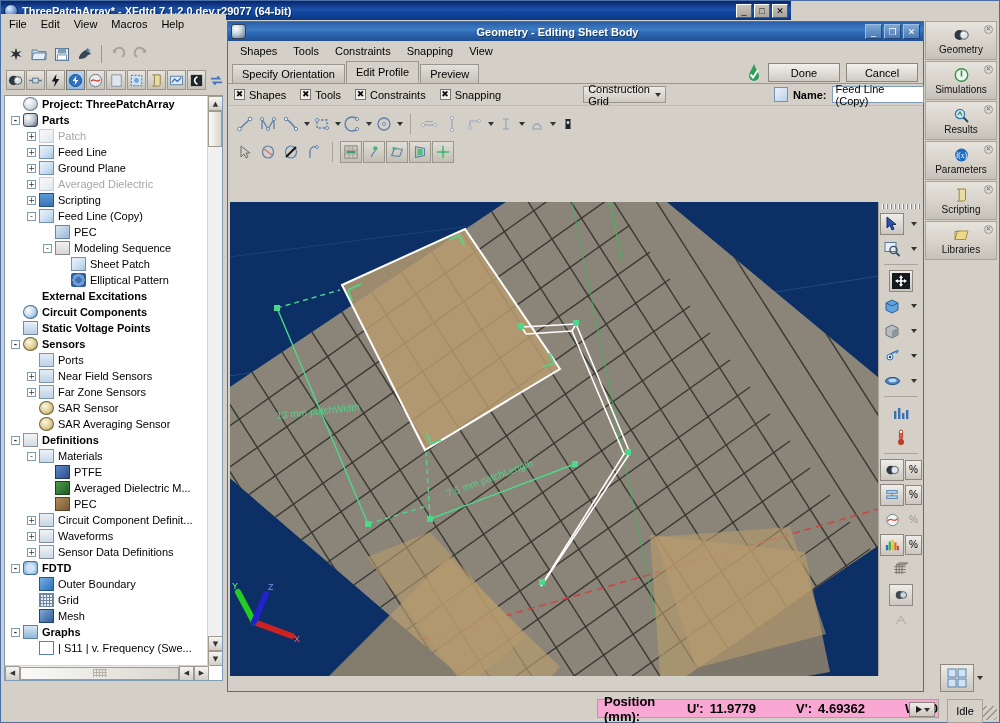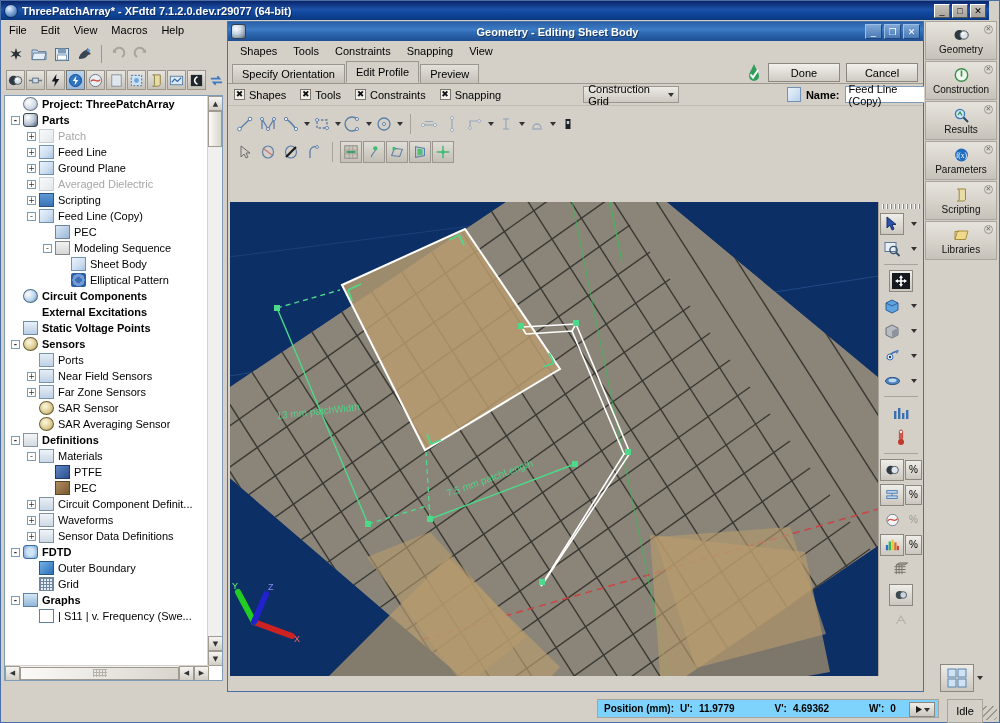--- a/index.html
+++ b/index.html
@@ -13,21 +13,21 @@
   }
   #app {
     position: relative;
     width: 1000px; height: 723px;
     background: #d4d0c8;
     border: 1px solid #4a6fa5;
   }
 
   
   .titlebar {
-    position: absolute; left: 0; top: 0; width: 988px; height: 19px;
+    position: absolute; left: 0; top: 0; width: 790px; height: 19px;
     background: linear-gradient(to bottom, #0a246a 0%, #1c52a8 45%, #1048a0 60%, #0a3880 100%);
     display: flex; align-items: center;
     color: #fff;
     padding-left: 3px;
   }
   .titlebar .tb-icon {
     width: 14px; height: 14px; margin-right: 4px;
     border-radius: 50%;
     background: radial-gradient(circle at 35% 30%, #e8f0ff 0%, #7fa6d8 45%, #2a5596 100%);
     border: 1px solid #0a2a5a;
@@ -42,21 +42,21 @@
     width: 16px; height: 14px;
     background: linear-gradient(to bottom,#c8c4bc,#a8a49c);
     border: 1px solid #fff; border-right-color:#555; border-bottom-color:#555;
     color: #000; font-size: 9px; line-height: 12px; text-align: center;
     font-family: "Liberation Sans", sans-serif;
     display:flex; align-items:center; justify-content:center;
   }
 
   
   .menubar {
-    position: absolute; left: 0; top: 19px; width: 225px; height: 20px;
+    position: absolute; left: 0; top: 13px; width: 225px; height: 20px;
     background: #d4d0c8;
     display: flex; align-items: center; padding-left: 8px; gap: 14px;
   }
   .menubar .mi { font-size: 11px; color: #000; }
 
   
   .toolbar1 {
     position: absolute; left: 0; top: 40px; width: 225px; height: 25px;
     background: #d4d0c8; display: flex; align-items: center; padding-left: 5px; gap: 3px;
   }
@@ -217,21 +217,21 @@
   .chkx {
     width: 11px; height: 11px; border: 1px solid #7a756d; background: #f3f2ef;
     display:flex; align-items:center; justify-content:center;
     font-size: 9px; line-height: 9px; font-weight:bold; color:#111;
     font-family: "DejaVu Sans", sans-serif;
   }
   .chkgrp { display:flex; align-items:center; gap:4px; margin-right: 8px; }
   .dropbtn {
     height: 17px; padding: 0 4px; font-size: 11px;
     background: linear-gradient(to bottom,#eceae5,#cdc9c1);
-    border: 1px solid #9b968e; display:flex; align-items:center; gap:18px;
+    border: 1px solid #9b968e; display:flex; align-items:center; gap:5px;
   }
   .caret { width:0;height:0;border-left:3px solid transparent;border-right:3px solid transparent;border-top:4px solid #333; }
   .namebox {
     width: 92px; height: 17px; background: #fff; border:1px solid #7f9db9;
     font-size: 11px; padding: 0 3px; display:flex; align-items:center;
   }
   .roundbtn {
     width: 19px; height: 18px; background: linear-gradient(to bottom,#eceae5,#cdc9c1);
     border: 1px solid #b5b0a8; display:flex;align-items:center;justify-content:center;
     color:#a8a39b; font-size:12px;
@@ -309,22 +309,22 @@
   }
 
   
   .statusbar {
     position: absolute; left: 0; bottom: 0; width: 998px; height: 26px;
     background: #d4d0c8;
     display: flex; align-items: center;
   }
   .status-pos {
     position: absolute; left: 596px; top: 3px; width: 342px; height: 19px;
-    border: 1px solid #a8a39b; background: #7dd3fc;
-    display: flex; align-items: center; font-size: 10px; font-weight:bold; padding-left:6px;
+    border: 1px solid #a8a39b; background: #f9a8d4;
+    display: flex; align-items: center; font-size: 13px; font-weight:bold; padding-left:6px;
   }
   .status-arrow {
     position:absolute; right: 3px; top: 2px; width: 26px; height: 15px;
     border:1px solid #8c877f; background: linear-gradient(to bottom,#efedE8,#cbc7bf);
     display:flex; align-items:center; justify-content:center; gap:1px;
   }
   .status-idle {
     position: absolute; left: 946px; top: 3px; width: 36px; height: 24px;
     border: 1px solid #a8a39b; background: #d4d0c8;
     display:flex; align-items:center; justify-content:center; font-size:11px;
@@ -525,39 +525,39 @@
         <div class="trow">
           <span class="tind" style="width: 38px;"></span>
           <span class="expander">-</span>
           <span class="ticon ic-seq"></span>
           <span class="tlabel">Modeling Sequence</span>
         </div>
         <div class="trow">
           <span class="tind" style="width: 54px;"></span>
           <span class="expander none"></span>
           <span class="ticon ic-sheet"></span>
-          <span class="tlabel">Sheet Body</span>
+          <span class="tlabel">Sheet Patch</span>
         </div>
         <div class="trow">
           <span class="tind" style="width: 54px;"></span>
           <span class="expander none"></span>
           <span class="ticon ic-ellip"></span>
           <span class="tlabel">Elliptical Pattern</span>
         </div>
         <div class="trow bold">
           <span class="tind" style="width: 6px;"></span>
           <span class="expander none"></span>
+          <span class="ticon ic-bolt"></span>
+          <span class="tlabel">External Excitations</span>
+        </div>
+        <div class="trow bold">
+          <span class="tind" style="width: 6px;"></span>
+          <span class="expander none"></span>
           <span class="ticon ic-circ"></span>
           <span class="tlabel">Circuit Components</span>
-        </div>
-        <div class="trow bold">
-          <span class="tind" style="width: 6px;"></span>
-          <span class="expander none"></span>
-          <span class="ticon ic-bolt"></span>
-          <span class="tlabel">External Excitations</span>
         </div>
         <div class="trow bold">
           <span class="tind" style="width: 6px;"></span>
           <span class="expander none"></span>
           <span class="ticon ic-volt"></span>
           <span class="tlabel">Static Voltage Points</span>
         </div>
         <div class="trow bold">
           <span class="tind" style="width: 6px;"></span>
           <span class="expander">-</span>
@@ -608,20 +608,26 @@
         </div>
         <div class="trow">
           <span class="tind" style="width: 38px;"></span>
           <span class="expander none"></span>
           <span class="ticon ic-ptfe"></span>
           <span class="tlabel">PTFE</span>
         </div>
         <div class="trow">
           <span class="tind" style="width: 38px;"></span>
           <span class="expander none"></span>
+          <span class="ticon ic-avg"></span>
+          <span class="tlabel">Averaged Dielectric M...</span>
+        </div>
+        <div class="trow">
+          <span class="tind" style="width: 38px;"></span>
+          <span class="expander none"></span>
           <span class="ticon ic-pecm"></span>
           <span class="tlabel">PEC</span>
         </div>
         <div class="trow">
           <span class="tind" style="width: 22px;"></span>
           <span class="expander">+</span>
           <span class="ticon ic-circdef"></span>
           <span class="tlabel">Circuit Component Definit...</span>
         </div>
         <div class="trow">
@@ -646,20 +652,26 @@
           <span class="tind" style="width: 22px;"></span>
           <span class="expander none"></span>
           <span class="ticon ic-outer"></span>
           <span class="tlabel">Outer Boundary</span>
         </div>
         <div class="trow">
           <span class="tind" style="width: 22px;"></span>
           <span class="expander none"></span>
           <span class="ticon ic-grid2"></span>
           <span class="tlabel">Grid</span>
+        </div>
+        <div class="trow">
+          <span class="tind" style="width: 22px;"></span>
+          <span class="expander none"></span>
+          <span class="ticon ic-mesh"></span>
+          <span class="tlabel">Mesh</span>
         </div>
         <div class="trow bold">
           <span class="tind" style="width: 6px;"></span>
           <span class="expander">-</span>
           <span class="ticon ic-graphs"></span>
           <span class="tlabel">Graphs</span>
         </div>
         <div class="trow">
           <span class="tind" style="width: 22px;"></span>
           <span class="expander none"></span>
@@ -1256,21 +1268,21 @@
     </div>
 
     <div class="rtab">
       <div class="rclose">✕</div>
       <span class="ricon">
         <svg width="17" height="16" viewBox="0 0 16 16">
             <circle cx="8" cy="8" r="6.2" fill="#eef6ee" stroke="#3a8f4a" stroke-width="1.4"></circle>
             <path d="M8 3.5 V9.5" stroke="#3a8f4a" stroke-width="1.6"></path>
           </svg>
       </span>
-      <span class="rlabel">Construction</span>
+      <span class="rlabel">Simulations</span>
     </div>
 
     <div class="rtab">
       <div class="rclose">✕</div>
       <span class="ricon">
         <svg width="17" height="16" viewBox="0 0 17 16">
             <circle cx="7" cy="7" r="4.6" fill="#cfe6f7" stroke="#3a78b0" stroke-width="1.3"></circle>
             <path d="M5 8 L7 5 L9 8.5" stroke="#2f8a4a" fill="none" stroke-width="1.2"></path>
             <line x1="10.5" y1="10.5" x2="15" y2="15" stroke="#2a4a6a" stroke-width="2"></line>
           </svg>

